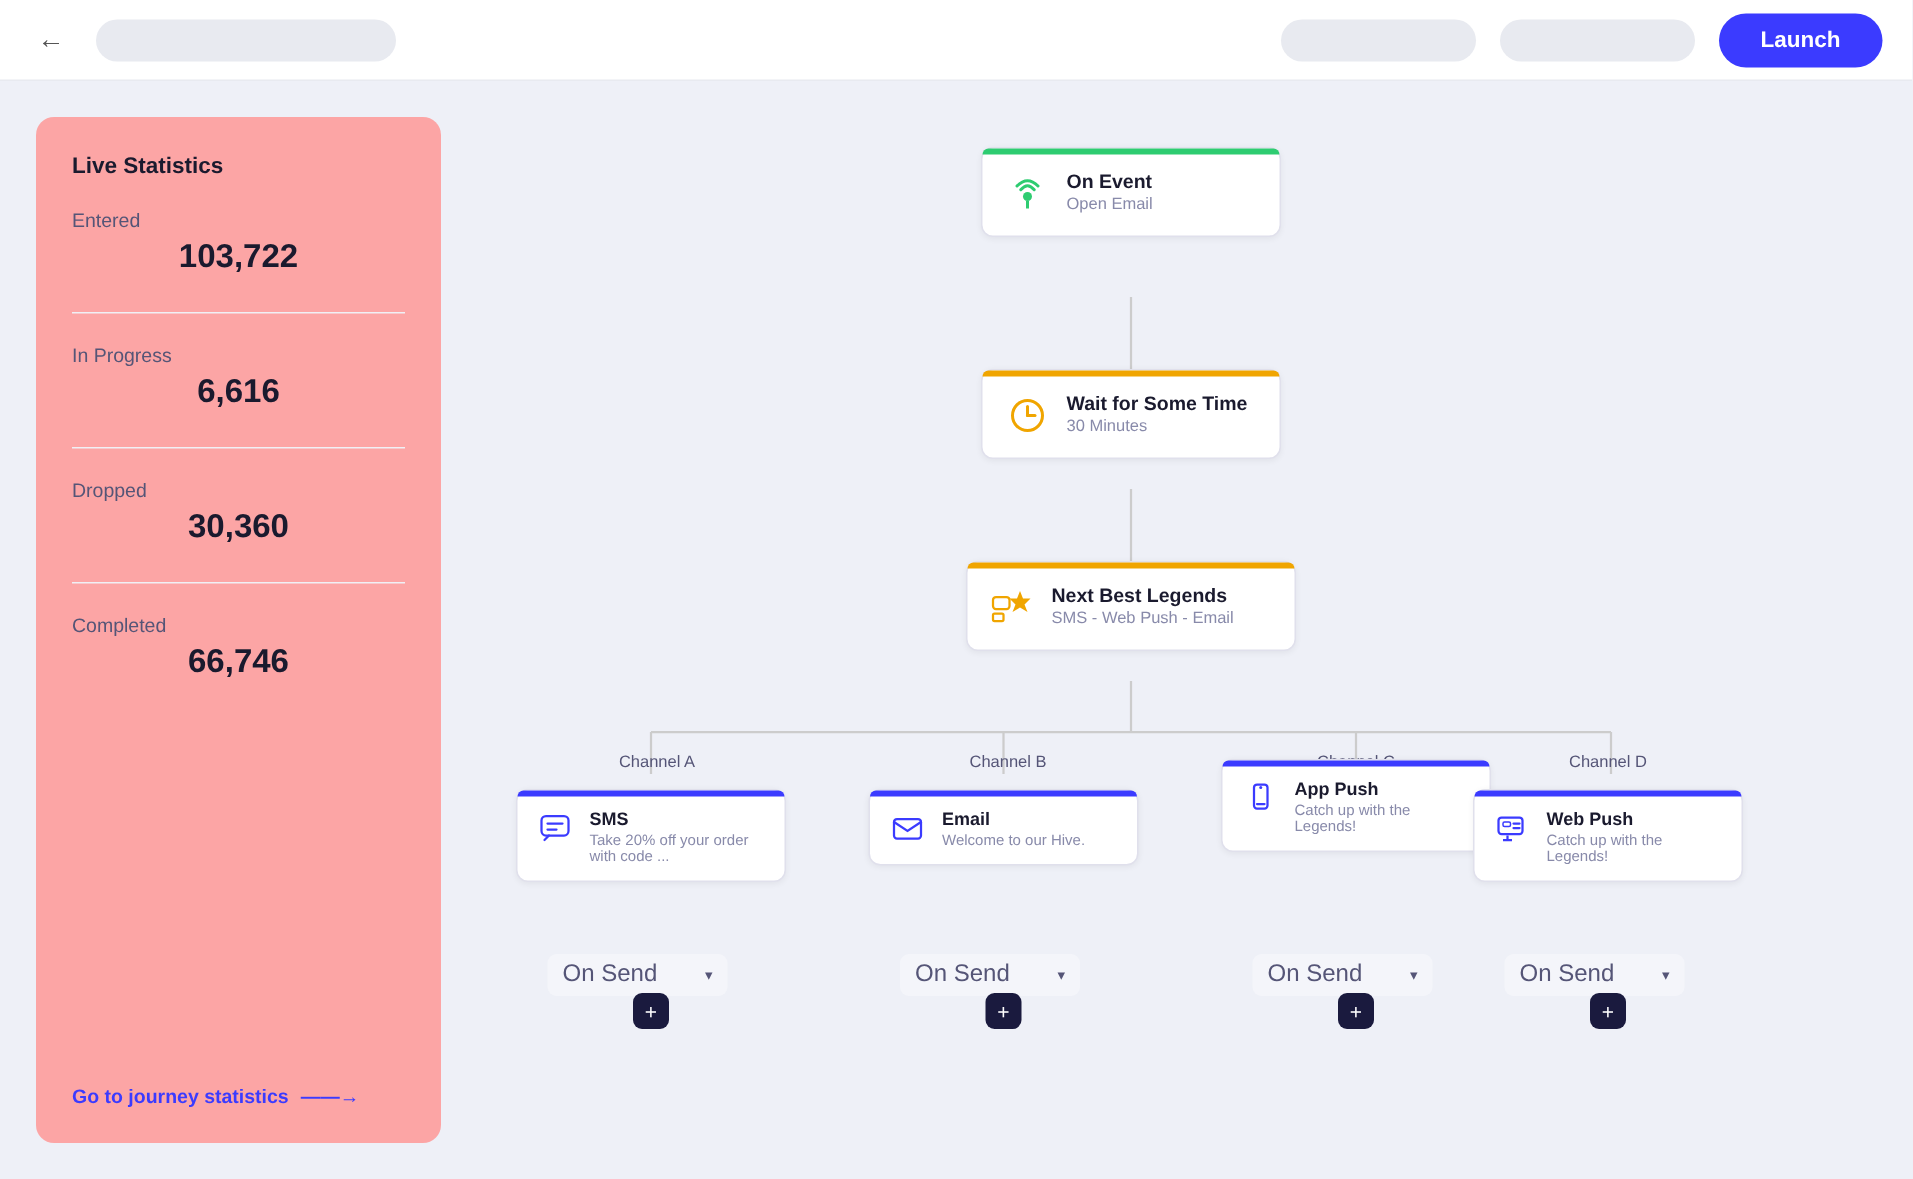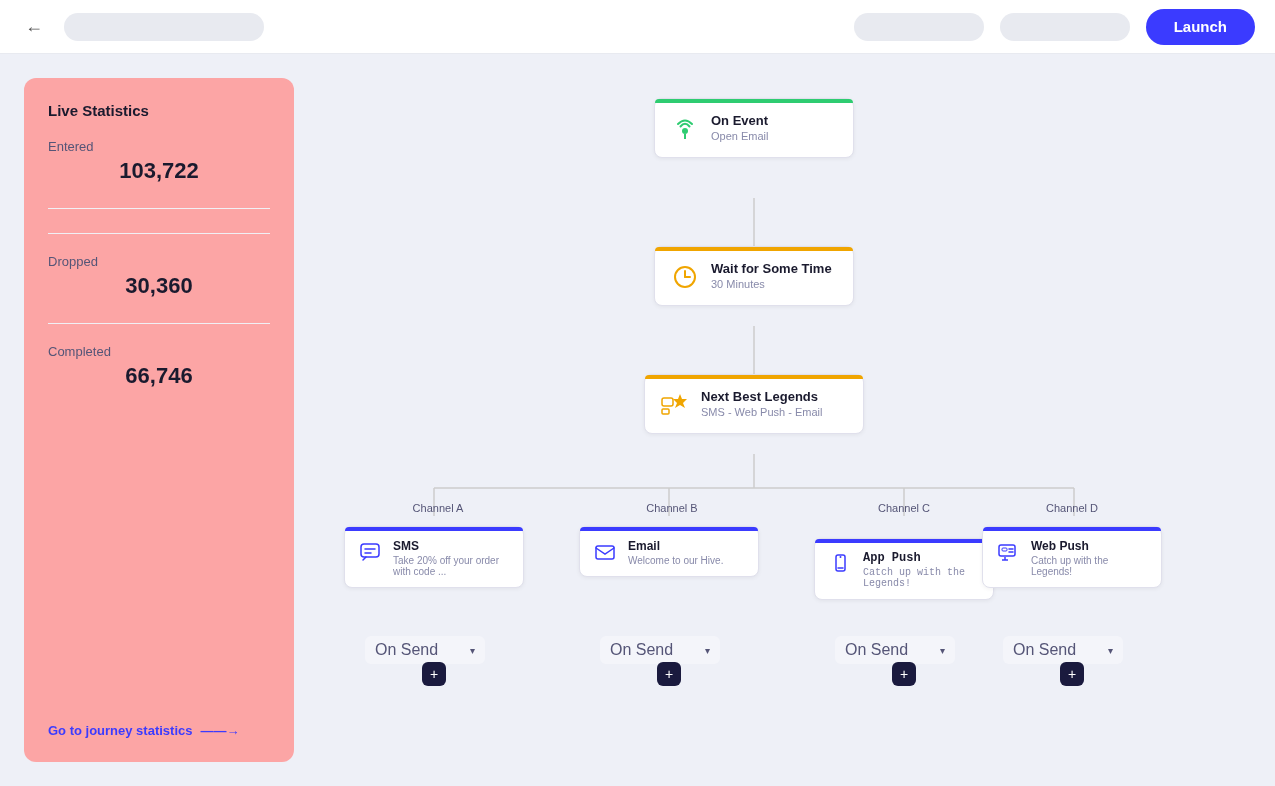--- a/index.html
+++ b/index.html
@@ -252,20 +252,24 @@
 
   <div class="left-panel">
     <div class="panel-title">Live Statistics</div>
 
     <div class="stat-block">
       <div class="stat-label">Entered</div>
       <div class="stat-value">103,722</div>
     </div>
     <div class="divider"></div>
 
+    <div class="stat-block">
+      <div class="stat-label">In Progress</div>
+      <div class="stat-value">6,616</div>
+    </div>
     <div class="divider"></div>
 
     <div class="stat-block">
       <div class="stat-label">Dropped</div>
       <div class="stat-value">30,360</div>
     </div>
     <div class="divider"></div>
 
     <div class="stat-block">
       <div class="stat-label">Completed</div>
@@ -395,21 +399,21 @@
               <path d="M2 7l9 6 9-6" stroke="#3b3bff" stroke-width="1.5" stroke-linecap="round"></path>
             </svg>
           </div>
           <div class="node-text">
             <div class="node-title">Email</div>
             <div class="node-sub">Welcome to our Hive.</div>
           </div>
         </div>
       </div>
 
-      <div class="abs-node channel-node" style="left: 500px; top: 460px; font-family: Liberation Mono, monospace;">
+      <div class="abs-node channel-node" style="left: 500px; top: 428px;">
         <div class="node-top-bar"></div>
         <div class="node-inner">
           <div class="node-icon">
             <svg width="22" height="22" viewBox="0 0 22 22" fill="none" xmlns="http://www.w3.org/2000/svg">
               <rect x="7" y="2" width="9" height="16" rx="2" stroke="#3b3bff" stroke-width="1.5" fill="none"></rect>
               <line x1="9" y1="15" x2="14" y2="15" stroke="#3b3bff" stroke-width="1.5" stroke-linecap="round"></line>
               <line x1="11.5" y1="4" x2="11.5" y2="4" stroke="#3b3bff" stroke-width="2" stroke-linecap="round"></line>
             </svg>
           </div>
           <div class="node-text">

